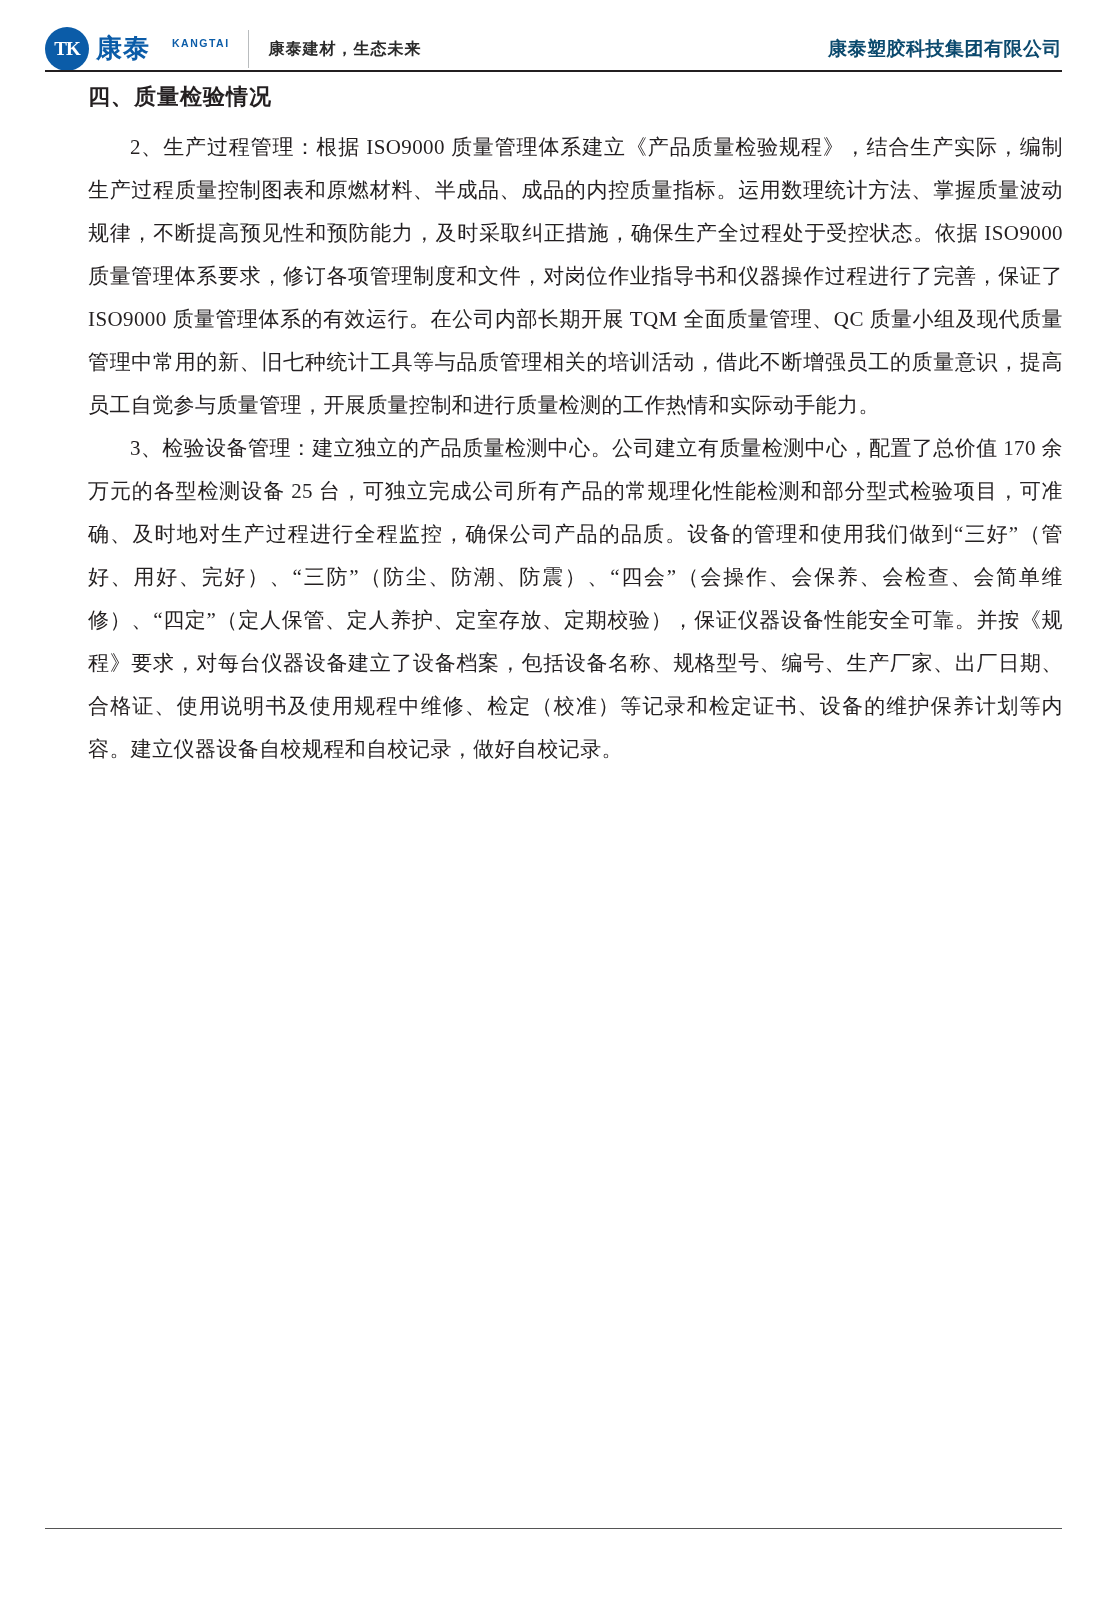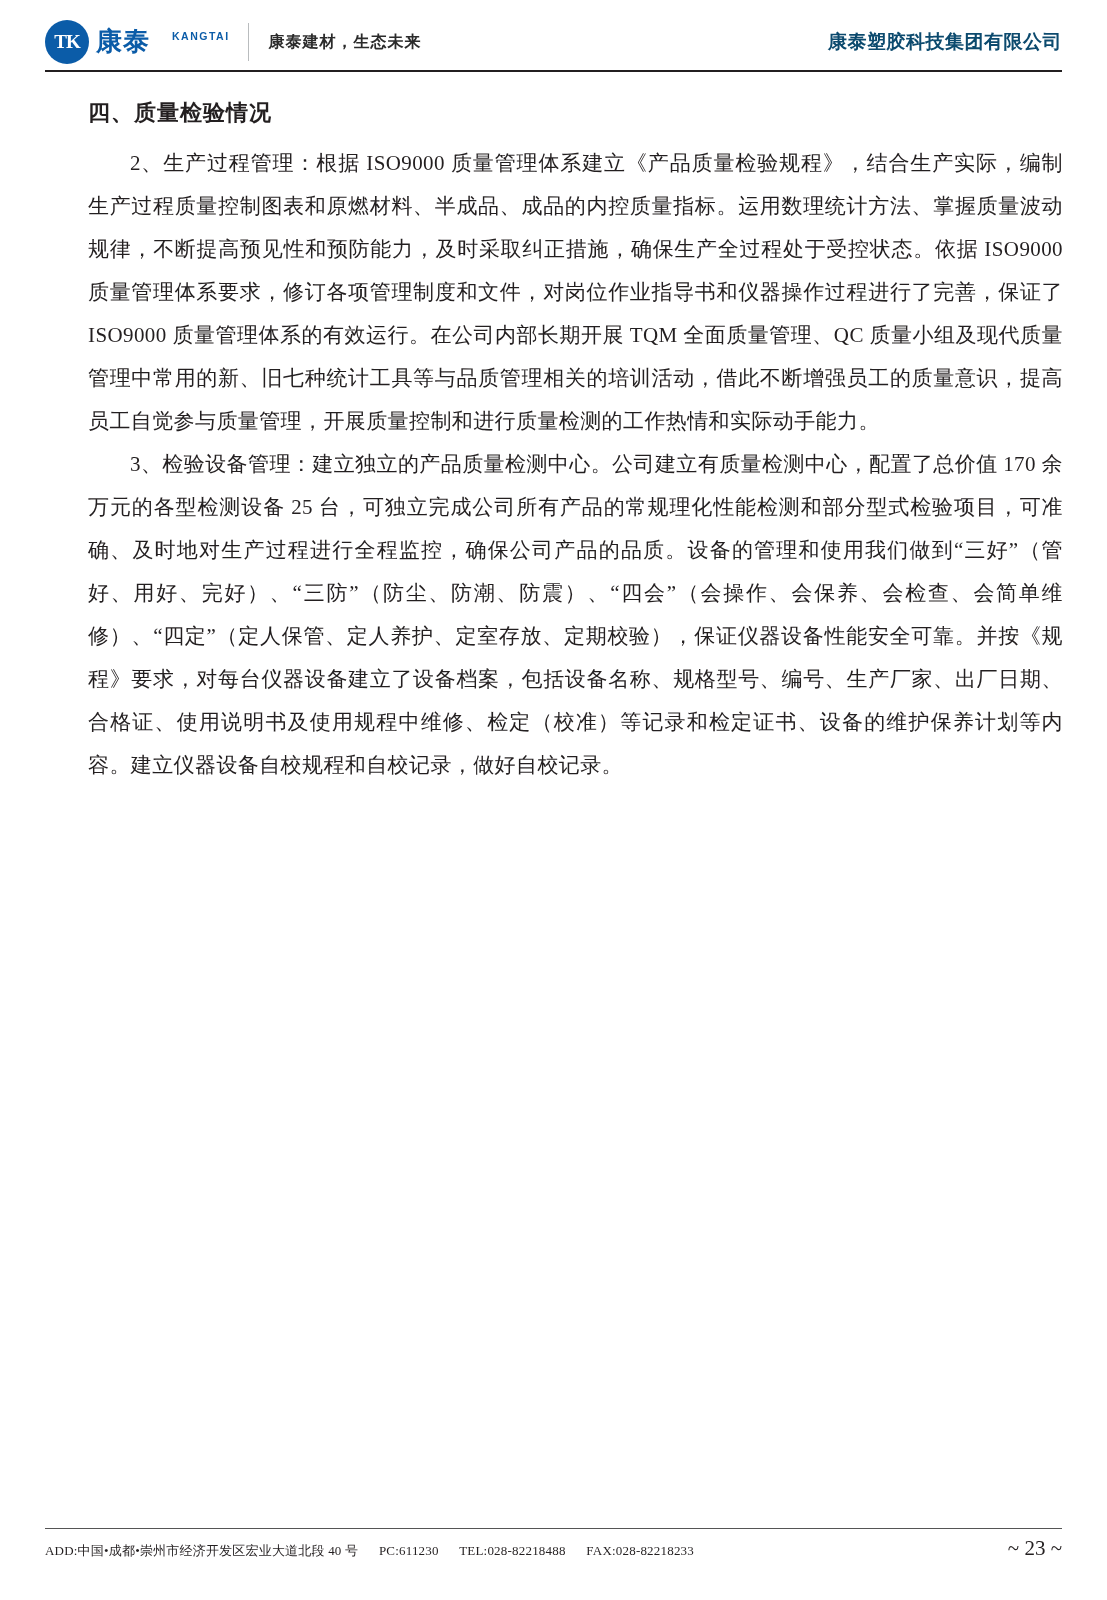--- a/index.html
+++ b/index.html
@@ -24,21 +24,21 @@
   
   .header {
     position: absolute;
     top: 0;
     left: 0;
     width: 1107px;
     height: 80px;
     box-sizing: border-box;
     padding: 18px 45px 0 45px;
     display: flex;
-    align-items: flex-start;
+    align-items: center;
   }
   .header-inner {
     display: flex;
     align-items: center;
     width: 100%;
     height: 48px;
   }
   .logo-block {
     display: flex;
     align-items: center;
@@ -106,21 +106,21 @@
     left: 45px;
     top: 70px;
     width: 1017px;
     height: 2px;
     background: #231f20;
   }
 
   
   .content {
     position: absolute;
-    top: 98px;
+    top: 82px;
     left: 88px;
     width: 975px;
   }
   h2.section-title {
     font-size: 22px;
     font-weight: bold;
     margin: 0 0 14px 0;
     letter-spacing: 1px;
     font-family: "Liberation Serif", "DejaVu Serif", serif;
   }
@@ -187,18 +187,14 @@
   </div>
   <div class="header-rule"></div>
 
   <div class="content">
     <h2 class="section-title">四、质量检验情况</h2>
     <p class="para">2、生产过程管理：根据 ISO9000 质量管理体系建立《产品质量检验规程》，结合生产实际，编制生产过程质量控制图表和原燃材料、半成品、成品的内控质量指标。运用数理统计方法、掌握质量波动规律，不断提高预见性和预防能力，及时采取纠正措施，确保生产全过程处于受控状态。依据 ISO9000 质量管理体系要求，修订各项管理制度和文件，对岗位作业指导书和仪器操作过程进行了完善，保证了 ISO9000 质量管理体系的有效运行。在公司内部长期开展 TQM 全面质量管理、QC 质量小组及现代质量管理中常用的新、旧七种统计工具等与品质管理相关的培训活动，借此不断增强员工的质量意识，提高员工自觉参与质量管理，开展质量控制和进行质量检测的工作热情和实际动手能力。</p>
     <p class="para">3、检验设备管理：建立独立的产品质量检测中心。公司建立有质量检测中心，配置了总价值 170 余万元的各型检测设备 25 台，可独立完成公司所有产品的常规理化性能检测和部分型式检验项目，可准确、及时地对生产过程进行全程监控，确保公司产品的品质。设备的管理和使用我们做到“三好”（管好、用好、完好）、“三防”（防尘、防潮、防震）、“四会”（会操作、会保养、会检查、会简单维修）、“四定”（定人保管、定人养护、定室存放、定期校验），保证仪器设备性能安全可靠。并按《规程》要求，对每台仪器设备建立了设备档案，包括设备名称、规格型号、编号、生产厂家、出厂日期、合格证、使用说明书及使用规程中维修、检定（校准）等记录和检定证书、设备的维护保养计划等内容。建立仪器设备自校规程和自校记录，做好自校记录。</p>
   </div>
 
   <div class="footer-rule"></div>
-  <div class="footer">
-    <div class="footer-text">ADD:中国•成都•崇州市经济开发区宏业大道北段 40 号      PC:611230      TEL:028-82218488      FAX:028-82218233</div>
-    <div class="page-number">~ 23 ~</div>
-  </div>
 
 </div>
 
 </body></html>

